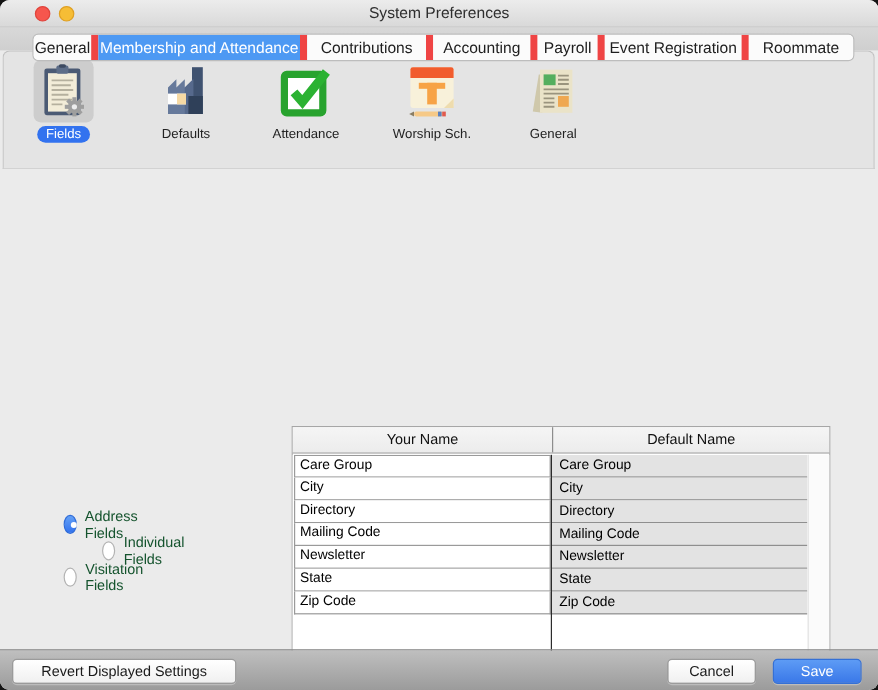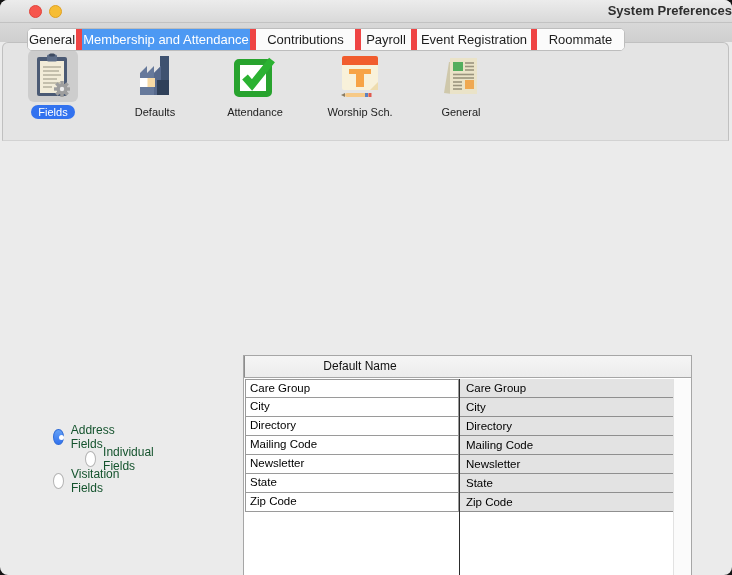--- a/index.html
+++ b/index.html
@@ -3,21 +3,21 @@
 <meta charset="utf-8">
 <style>
   html,body{margin:0;padding:0;background:#141414;font-family:"Liberation Sans","DejaVu Sans",sans-serif;}
   #window{position:relative;width:732px;height:575px;background:#ebebeb;border-radius:8px;overflow:hidden;margin:0 auto;}
   
   #titlebar{position:absolute;left:0;top:0;width:732px;height:22px;
     background:linear-gradient(#ececec,#d9d9d9);border-bottom:1px solid #c2c2c2;}
   .traffic{position:absolute;top:5px;width:13px;height:13px;border-radius:50%;box-sizing:border-box;}
   #btn-close{left:29px;background:#f6564d;border:1px solid #e0443c;}
   #btn-min{left:49px;background:#f6bd35;border:1px solid #dfa023;}
-  #win-title{position:absolute;left:0;right:0;top:3px;text-align:right;font-size:13px;font-weight:700;color:#2e2e2e;}
+  #win-title{position:absolute;left:0;right:0;top:3px;text-align:center;font-size:13px;font-weight:400;color:#2e2e2e;}
   
   #tabstrip{position:absolute;left:0;top:23px;width:732px;height:19px;background:linear-gradient(#d8d8d8,#cfcfcf);}
   
   #iconpanel{position:absolute;left:2px;top:42px;width:727px;height:99px;box-sizing:border-box;
     background:#e4e4e4;border:1px solid #c0c0c0;border-radius:6px 6px 0 0;border-bottom:1px solid #d2d2d2;}
   
   #tabs{position:absolute;left:27px;top:28px;height:21px;display:flex;z-index:5;
     border:1px solid #bdbdbd;border-radius:5px;overflow:hidden;background:#fbfbfb;box-sizing:content-box;}
   .tab{height:21px;line-height:21px;text-align:center;font-size:13px;color:#1e1e1e;background:#fbfbfb;
     border-right:6px solid #ef4444;box-sizing:border-box;cursor:default;}
@@ -86,20 +86,21 @@
   <div id="iconpanel">
     <div id="panel-hscroll">
       <div id="panel-hthumb"></div>
     </div>
   </div>
 
   <div id="tabs">
       <div class="tab" style="width: 54px;">General</div>
       <div class="tab selected" style="width: 174px;">Membership and Attendance</div>
       <div class="tab" style="width: 105px;">Contributions</div>
+      <div class="tab" style="width: 87px;">Accounting</div>
       <div class="tab" style="width: 56px;">Payroll</div>
       <div class="tab" style="width: 120px;">Event Registration</div>
       <div class="tab" style="width: 87px;">Roommate</div>
     </div>
 
   <div id="toolbar-items">
       <div class="tool" style="left: 5px;"><div class="iconbox selbg">
           <svg width="46" height="46" viewBox="0 0 46 46">
             <rect x="7" y="4" width="30" height="39" rx="2" fill="#4b5a74"></rect>
             <rect x="10" y="8" width="24" height="32" fill="#f2ecd8"></rect>
@@ -185,20 +186,21 @@
           <span class="radio-label">Individual Fields</span>
         </div>
         <div class="radio-row" style="top: 44px;">
           <div class="radio-dot"></div>
           <span class="radio-label">Visitation Fields</span>
         </div>
       </div>
 
     <div id="table">
       <div id="tbl-header">
+        <div id="hcell-0" class="hcell">Your Name</div>
         <div id="hcell-1" class="hcell">Default Name</div>
       </div>
       <div id="tbl-body">
         <div id="col-left">
             <div class="lcell">Care Group</div>
             <div class="lcell">City</div>
             <div class="lcell">Directory</div>
             <div class="lcell">Mailing Code</div>
             <div class="lcell">Newsletter</div>
             <div class="lcell">State</div>
@@ -213,14 +215,19 @@
             <div class="rcell">State</div>
             <div class="rcell">Zip Code</div>
           </div>
         <div id="col-divider"></div>
         <div id="vscroll-strip"></div>
 
       </div>
     </div>
   </div>
 
+  <div id="footer">
+    <div id="btn-revert" class="fbtn">Revert Displayed Settings</div>
+    <div id="btn-cancel" class="fbtn">Cancel</div>
+    <div id="btn-save" class="fbtn">Save</div>
+  </div>
 
 </div>
 
 </body></html>

